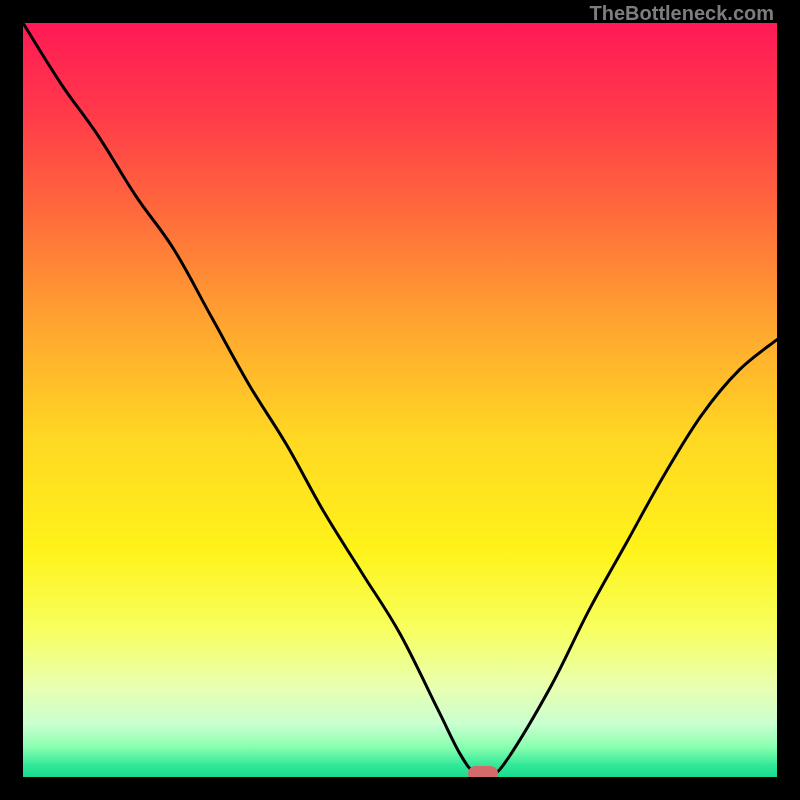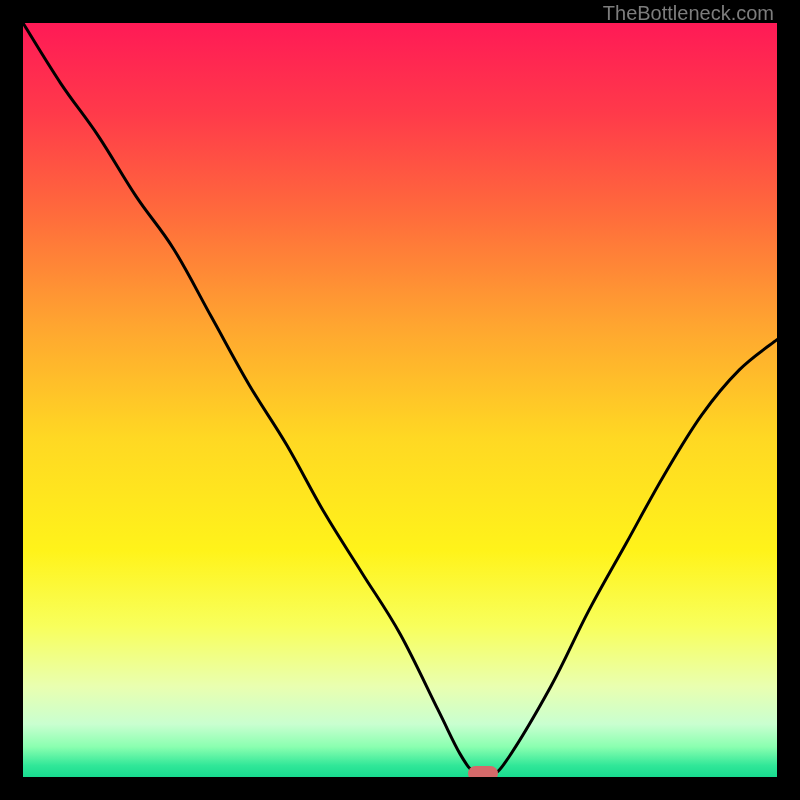--- a/index.html
+++ b/index.html
@@ -37,21 +37,21 @@
     top: 0;
     width: 100%;
     height: 100%;
   }
   .watermark {
     position: absolute;
     top: 2px;
     right: 26px;
     font-family: Arial, Helvetica, sans-serif;
     font-size: 20px;
-    font-weight: 400;
+    font-weight: 700;
     color: #7d7d7d;
     letter-spacing: 0px;
   }
   .marker {
     position: absolute;
     background: #d46a6a;
     border-radius: 8px;
   }
 </style>
 </head>

